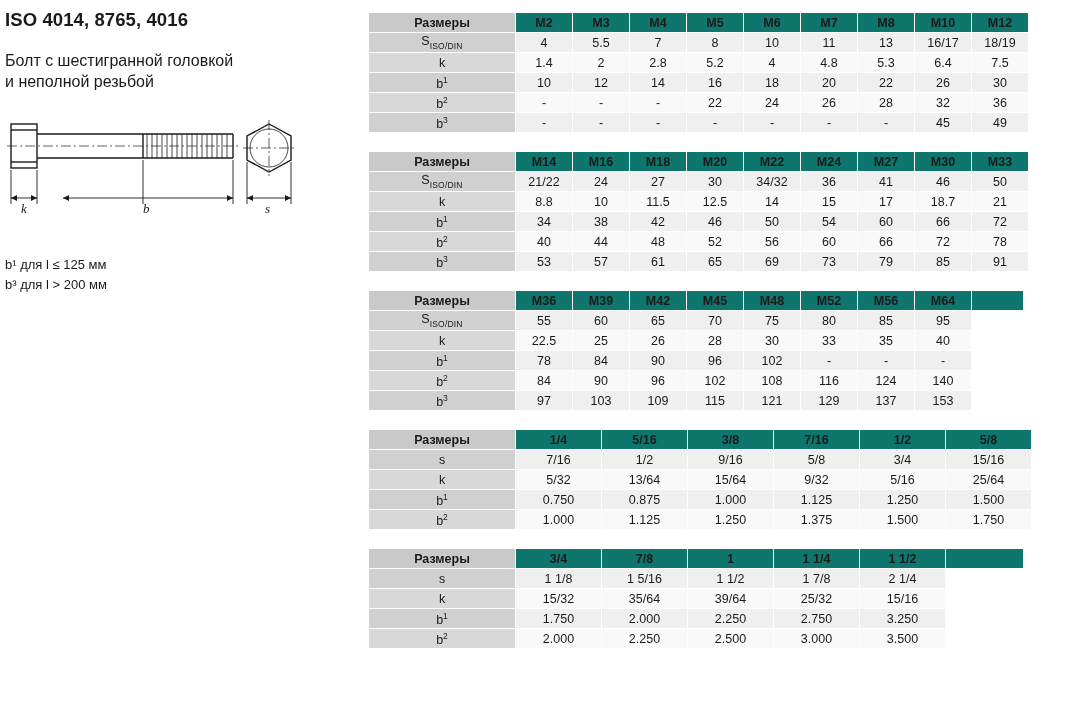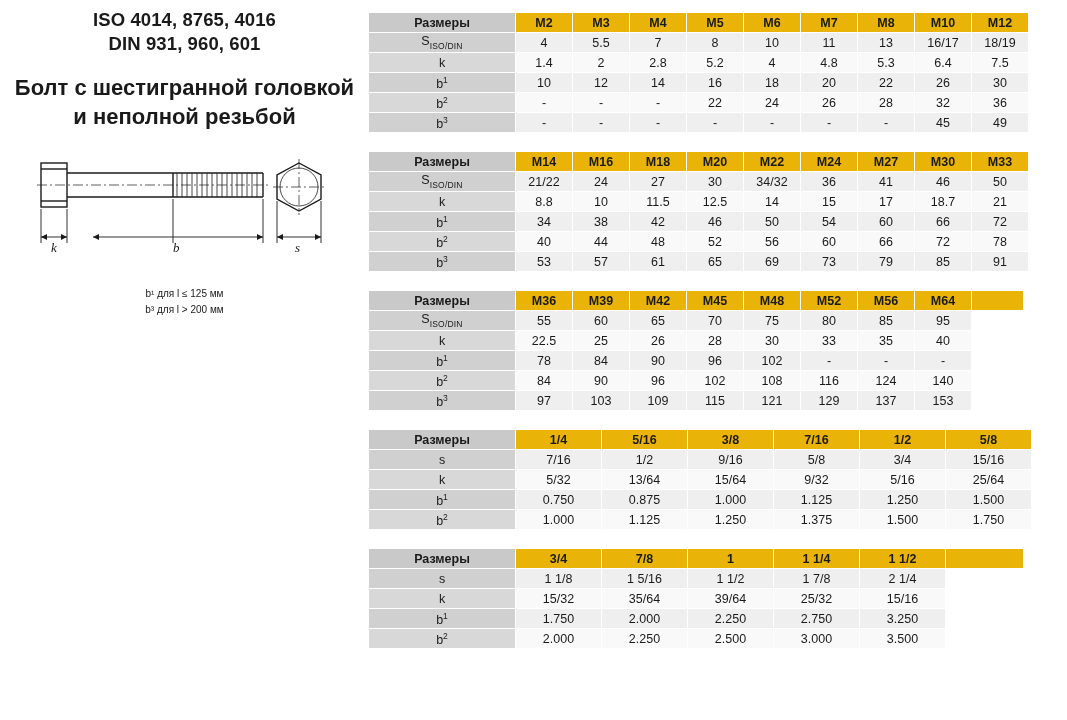--- a/index.html
+++ b/index.html
@@ -17,44 +17,43 @@
   }
   .page {
     position: relative;
     width: 1067px;
     height: 720px;
   }
 
   
   .left {
     position: absolute;
-    left: 12px;
+    left: 5px;
     top: 8px;
     width: 345px;
-    text-align: center;
   }
   .title-block {
     font-weight: bold;
     font-size: 18.5px;
     line-height: 1.28;
     letter-spacing: 0.1px;
   }
   .subtitle-block {
     margin-top: 18px;
-    font-size: 22px;
+    font-size: 16px;
     line-height: 1.32;
-    font-weight: 700;
+    font-weight: 400;
   }
   .drawing {
     margin-top: 26px;
     margin-left: 0px;
   }
   .notes {
-    margin-top: 20px;
-    font-size: 10px;
+    margin-top: 28px;
+    font-size: 13px;
     line-height: 1.55;
   }
 
   
   .tables {
     position: absolute;
     left: 368px;
     top: 12px;
     width: 688px;
   }
@@ -75,21 +74,21 @@
   }
   table.dim th {
     font-weight: bold;
     font-size: 12.5px;
   }
   
   .dim tr.hdr th.first {
     background: #c9c9c9;
   }
   .dim tr.hdr th {
-    background: #eab308;
+    background: #0f766e;
   }
   
   .dim tr.even td.first { background: #d0d0d0; }
   .dim tr.even td      { background: #efefef; }
   .dim tr.odd  td.first { background: #d8d8d8; }
   .dim tr.odd  td      { background: #f9f9f9; }
   .dim td.first, .dim th.first {
     width: 146px;
   }
   .dim td.blank {
@@ -110,21 +109,20 @@
   }
 </style>
 </head>
 <body>
 
 <div class="page">
 
   <div class="left">
     <div class="title-block">
       <div>ISO 4014, 8765, 4016</div>
-      <div>DIN 931, 960, 601</div>
     </div>
 
     <div class="subtitle-block">
       <div>Болт с шестиграннoй головкой</div>
       <div>и неполной резьбой</div>
     </div>
 
     <div class="drawing">
       <svg width="300" height="105" viewBox="0 0 300 105">
 

